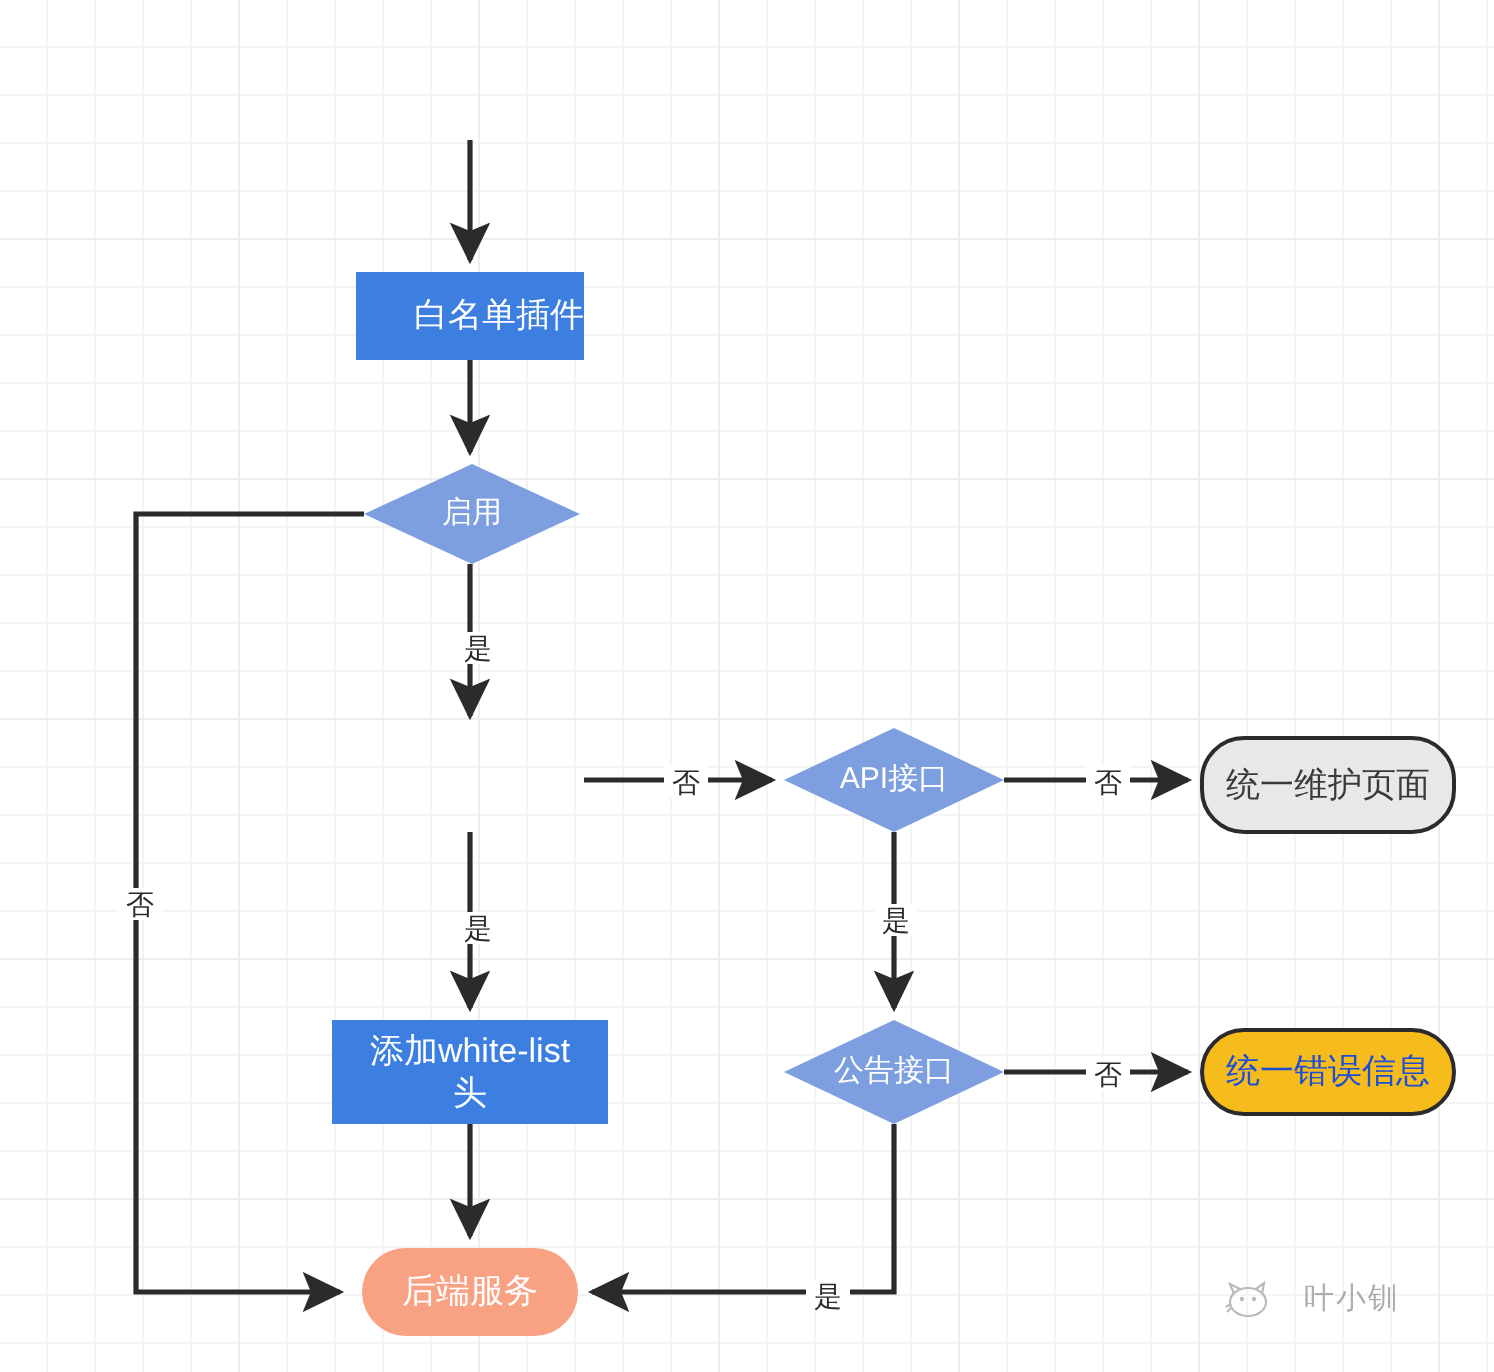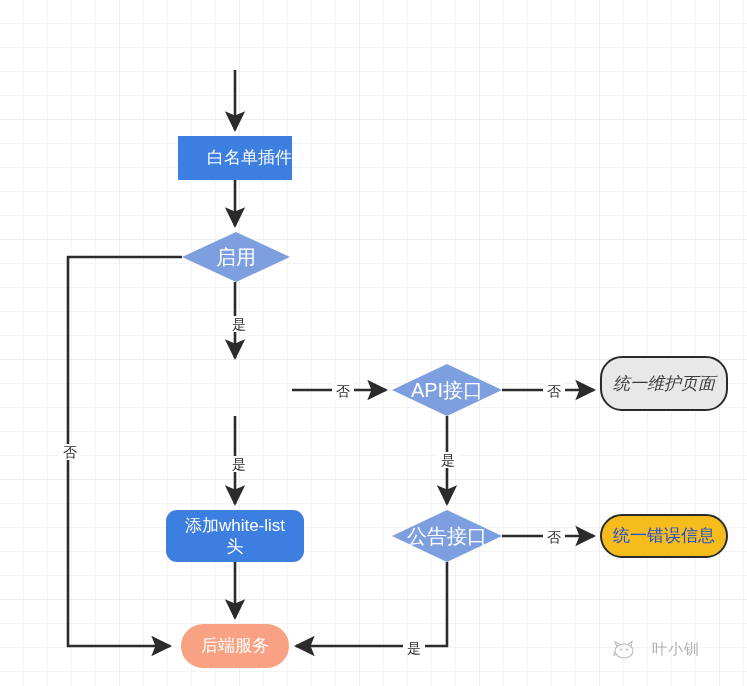--- a/index.html
+++ b/index.html
@@ -70,21 +70,21 @@
   }
   .node-diamond .dia-svg {
     position: absolute;
     left: 0; top: 0;
     width: 100%;
     height: 100%;
   }
   .node-diamond .dia-label {
     position: relative;
     color: #ffffff;
-    font-size: 20px;
+    font-size: 15px;
     z-index: 2;
     text-align: right;
   }
   .edge-label {
     position: absolute;
     font-size: 14px;
     color: #2B2B2B;
     background: #ffffff;
     padding: 0 2px;
     line-height: 16px;
@@ -141,25 +141,25 @@
   </div>
 
 
   <div class="node node-diamond" style="left:392px; top:364px; width:110px; height:52px;">
     <svg class="dia-svg" viewBox="0 0 110 52" preserveAspectRatio="none">
       <polygon points="55,0 110,26 55,52 0,26" fill="#7D9FE0"></polygon>
     </svg>
     <span class="dia-label">API接口</span>
   </div>
 
-  <div class="node node-rounded-gray" style="left:600px; top:356px; width:128px; height:55px;font-style:italic;">
+  <div class="node node-rounded-gray" style="left:600px; top:368px; width:128px; height:49px;">
     <span>统一维护页面</span>
   </div>
 
-  <div class="node node-rect-blue" style="left:166px; top:510px; width:138px; height:52px;border-radius:11px;">
+  <div class="node node-rect-blue" style="left:166px; top:510px; width:138px; height:52px;">
     <span>添加white-list
 头</span>
   </div>
 
   <div class="node node-diamond" style="left:392px; top:510px; width:110px; height:52px;">
     <svg class="dia-svg" viewBox="0 0 110 52" preserveAspectRatio="none">
       <polygon points="55,0 110,26 55,52 0,26" fill="#7D9FE0"></polygon>
     </svg>
     <span class="dia-label">公告接口</span>
   </div>

